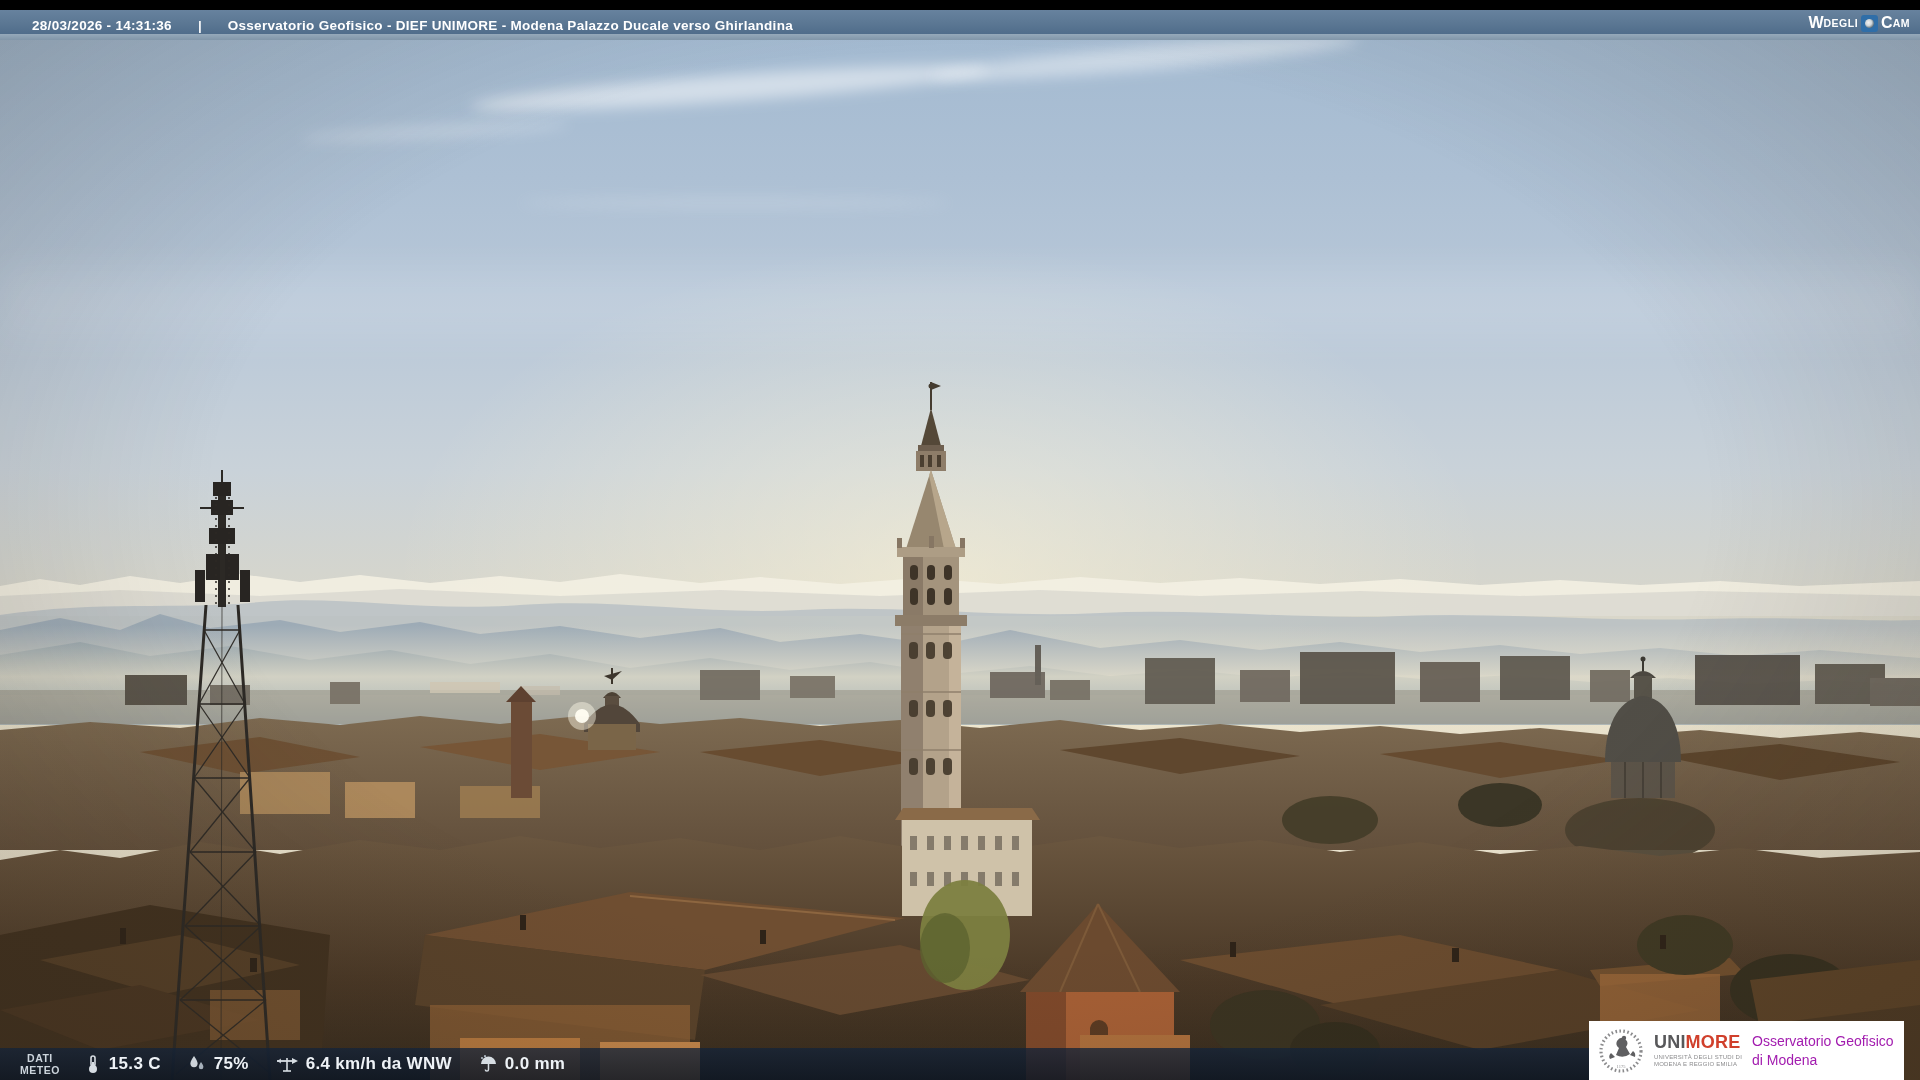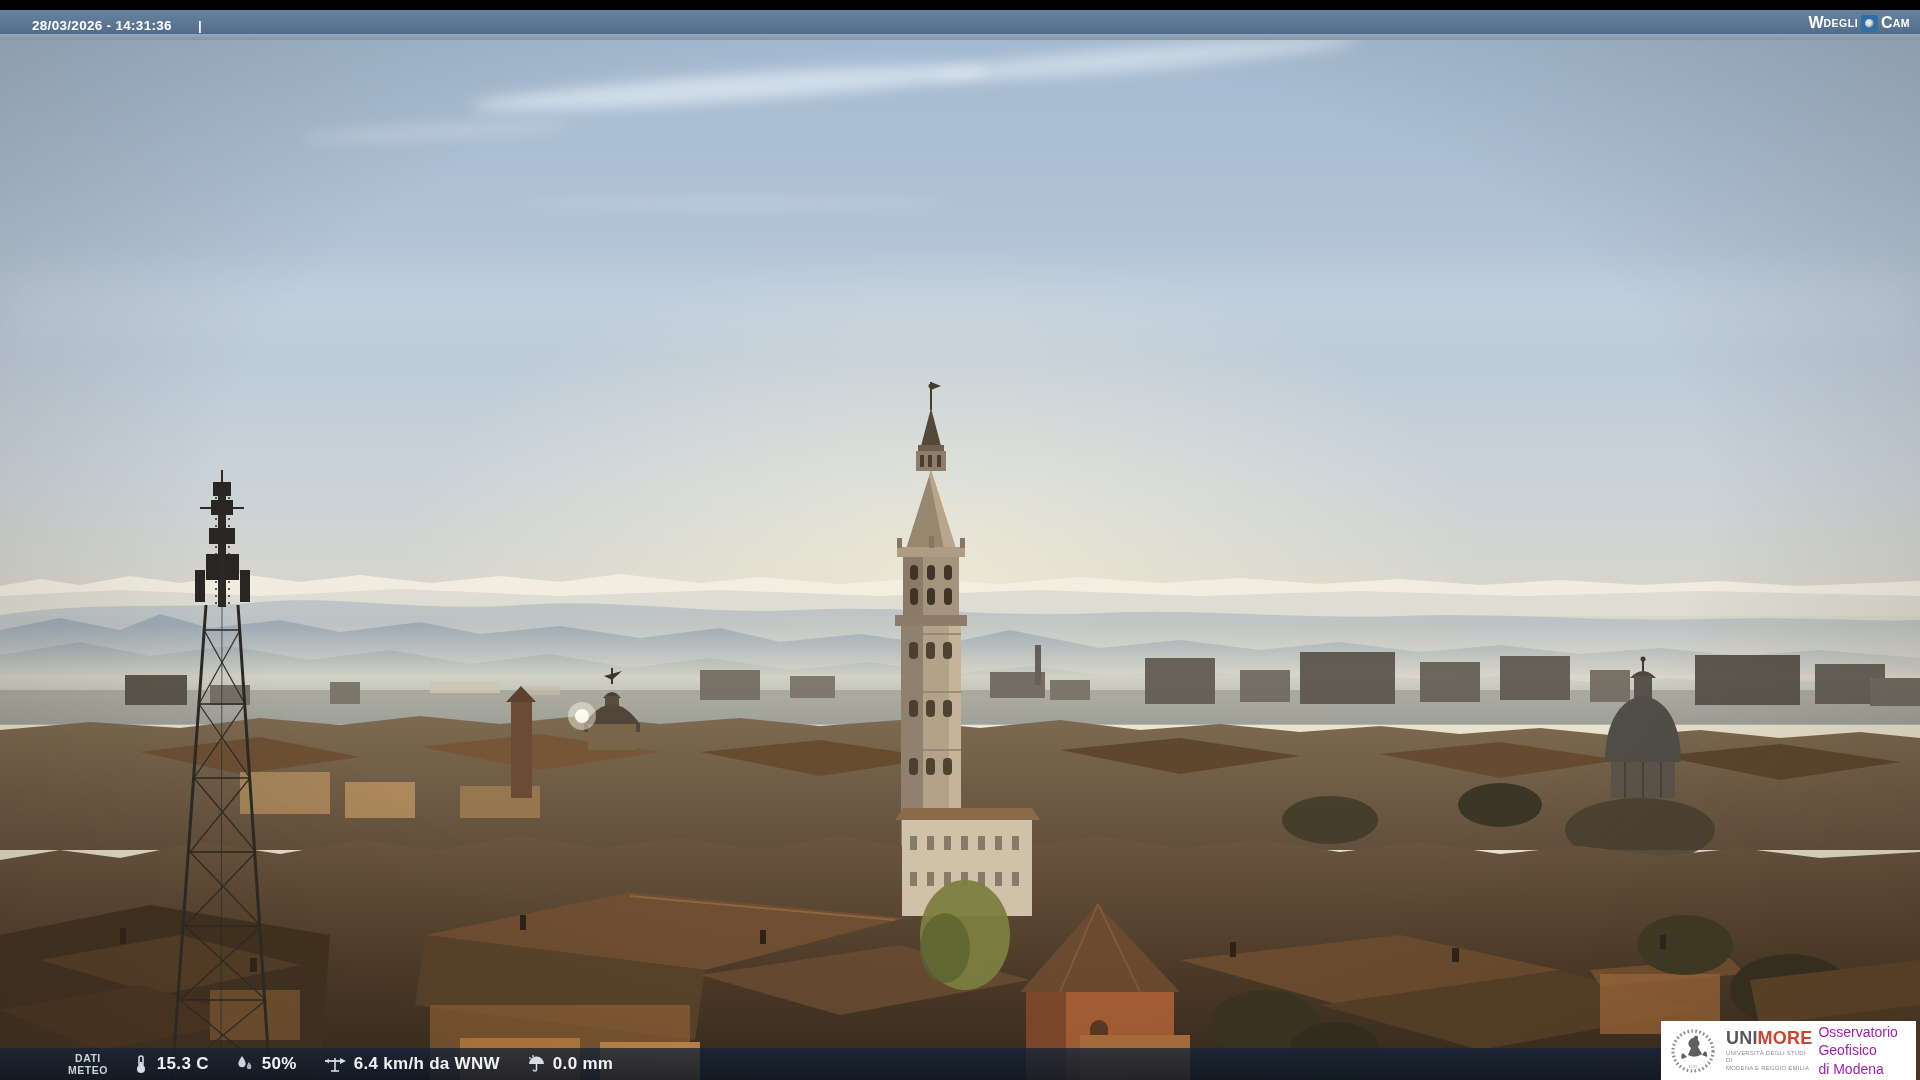--- a/index.html
+++ b/index.html
@@ -32,42 +32,43 @@
   .c1{left:470px;top:45px;width:520px;height:26px;transform:rotate(-4deg);}
   .c2{left:930px;top:16px;width:430px;height:24px;transform:rotate(-5deg);opacity:.85;}
   .c3{left:300px;top:95px;width:270px;height:13px;transform:rotate(-3deg);opacity:.5;}
   .c4{left:520px;top:168px;width:430px;height:10px;opacity:.35;}
   .c5{left:0;top:238px;width:1920px;height:70px;background:rgba(255,255,255,.12);filter:blur(18px);border-radius:0;}
   svg.scene{position:absolute;left:0;top:0;width:1920px;height:1050px;display:block;}
 
   
   .meteobar{position:absolute;left:0;top:1048px;width:1660px;height:32px;z-index:20;
     background:linear-gradient(180deg,rgba(20,35,56,.78),rgba(12,22,36,.84));
-    display:flex;align-items:center;color:#eef2f6;font-weight:bold;font-size:17px;padding-left:48px;}
+    display:flex;align-items:center;color:#eef2f6;font-weight:bold;font-size:17px;}
   .meteobar .datilabel{margin-left:20px;margin-right:24px;text-align:center;
     font-size:10.5px;line-height:1.15;color:#ccd4dc;letter-spacing:.5px;}
   .mitem{display:flex;align-items:center;margin-right:26px;white-space:nowrap;letter-spacing:.3px;text-align:center;}
   .mitem svg{margin-right:7px;display:block;}
 
   
-  .brandbox{position:absolute;right:4px;bottom:0;width:255px;height:59px;background:#fff;z-index:30;
+  .brandbox{position:absolute;right:16px;bottom:0;width:315px;height:59px;background:#fff;z-index:30;
     display:flex;align-items:center;}
   .seal{margin-left:8px;flex:0 0 48px;}
   .wordmark{margin-left:9px;width:92px;}
   .wordmark .um{font-size:18px;font-weight:bold;letter-spacing:.2px;line-height:1;}
   .wordmark .um .uni{color:#58585a;} .wordmark .um .more{color:#d0402c;}
   .wordmark .sub{margin-top:3px;font-size:6px;line-height:1.25;color:#8b8b8d;letter-spacing:.2px;}
   .obstext{margin-left:6px;font-size:14px;line-height:1.3;color:#a21caf;}
 </style>
 </head>
 <body>
 
 <div class="topbar">
   <span class="ts">28/03/2026 - 14:31:36</span>
   <span class="sep">|</span>
+  <span class="title">Osservatorio Geofisico - DIEF UNIMORE - Modena Palazzo Ducale verso Ghirlandina</span>
   <div class="wcam">
     <span class="big">W</span>
     <span class="small">DEGLI</span>
     <span class="lens">
         <i></i>
       </span>
     <span class="big">C</span>
     <span class="small">AM</span>
   </div>
 </div>
@@ -321,21 +322,21 @@
       <circle cx="9" cy="15" r="4" fill="#d7dde3"></circle>
       <rect x="8" y="8" width="2" height="7" fill="#d7dde3"></rect>
     </svg>
     <span>15.3 C</span>
   </div>
   <div class="mitem">
     <svg width="20" height="20" viewBox="0 0 20 20">
       <path d="M7 2 C4.8 5.4 3.4 7.6 3.4 9.6 a3.6 3.6 0 0 0 7.2 0 C10.6 7.6 9.2 5.4 7 2 Z" fill="#d7dde3" opacity="0.95"></path>
       <path d="M14 8 C12.6 10.2 11.8 11.6 11.8 12.9 a2.3 2.3 0 0 0 4.6 0 C16.4 11.6 15.5 10.2 14 8 Z" fill="#aeb8c2" opacity="0.95"></path>
     </svg>
-    <span>50%</span>
+    <span>75%</span>
   </div>
   <div class="mitem">
     <svg width="24" height="20" viewBox="0 0 24 20">
       <line x1="12" y1="4" x2="12" y2="17" stroke="#d7dde3" stroke-width="1.6"></line>
       <line x1="2" y1="7" x2="20" y2="7" stroke="#d7dde3" stroke-width="1.8"></line>
       <polygon points="23,7 17,4 17,10" fill="#d7dde3"></polygon>
       <polygon points="2,7 6,4.6 6,9.4" fill="#d7dde3" opacity="0.8"></polygon>
       <line x1="8" y1="17" x2="16" y2="17" stroke="#d7dde3" stroke-width="1.6"></line>
     </svg>
     <span>6.4 km/h da WNW</span>

